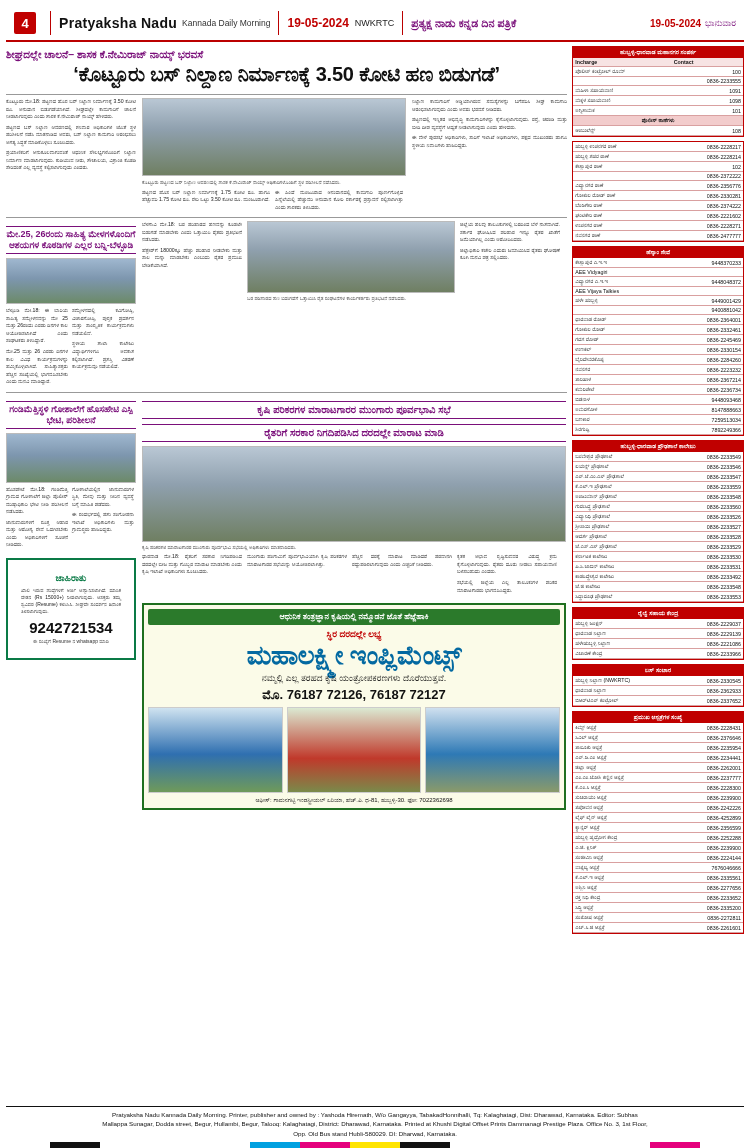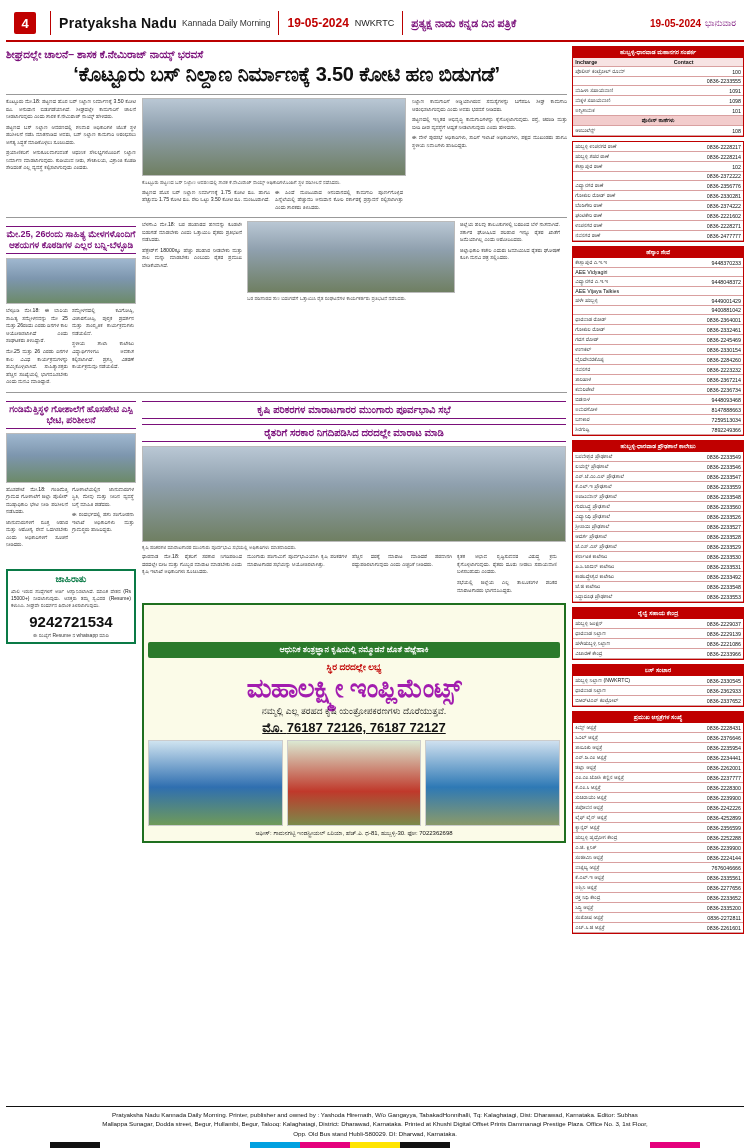--- a/index.html
+++ b/index.html
@@ -114,41 +114,41 @@
   
   .ad {
     border: 2px solid #1f6f1f;
     background: #fbfbe8;
     margin-top: 6px;
     padding: 4px;
     text-align: center;
   }
   .ad-top {
     background: #2b7a2b; color: #fff; font-size: 8px; font-weight: bold;
-    padding: 3px 2px; border-radius: 2px; margin-top: 33px;
+    padding: 3px 2px; border-radius: 2px;
   }
   .ad-strip {
     color: #c00000; font-size: 9px; font-weight: bold; margin: 4px 0 2px;
   }
   .ad-name {
-    font-size: 26px; font-weight: bold; color: #a21caf;
+    font-size: 26px; font-weight: bold; color: #0369a1;
     line-height: 1.05; letter-spacing: -.5px;
   }
   .ad-line { font-size: 9px; color: #111; margin: 4px 0 2px; }
-  .ad-phone { font-size: 13px; font-weight: bold; color: #111; margin: 3px 0 4px; text-decoration: underline;}
+  .ad-phone { font-size: 13px; font-weight: bold; color: #111; margin: 3px 0 4px;}
   .ad-photos { display: flex; gap: 4px; }
   .ad-photos .ph { flex: 1; height: 86px; border: 1px solid #ccc; }
   .ph-1 { background: linear-gradient(180deg,#cfe3f0 0%, #2f6fb0 55%, #6f9a5a 100%); }
   .ph-2 { background: linear-gradient(180deg,#dbe9d2 0%, #c0392b 60%, #7a8a4a 100%); }
   .ph-3 { background: linear-gradient(180deg,#cfe0ef 0%, #2e79b5 55%, #8a9a6a 100%); }
   .ad-foot { font-size: 6px; color: #111; margin-top: 4px; }
 
   
   .leftad {
-    border: 2px solid #0a7a46; margin-top: 17px; padding: 3px; text-align:center;
+    border: 2px solid #0a7a46; margin-top: 6px; padding: 13px; text-align:center;
     background: #fff;
   }
   .leftad-title { color:#0a7a46; font-size: 9px; font-weight: bold; }
   .leftad-txt { font-size: 5px; line-height: 1.4; color: #222; text-align: justify; margin-top: 3px;}
   .leftad-phone { font-size: 15px; font-weight:bold; color:#111; margin-top:4px; }
   .leftad-note { font-size: 5px; color: #333; margin-top: 2px; }
 
   
   .footer {
     border-top: 1px solid #111;

